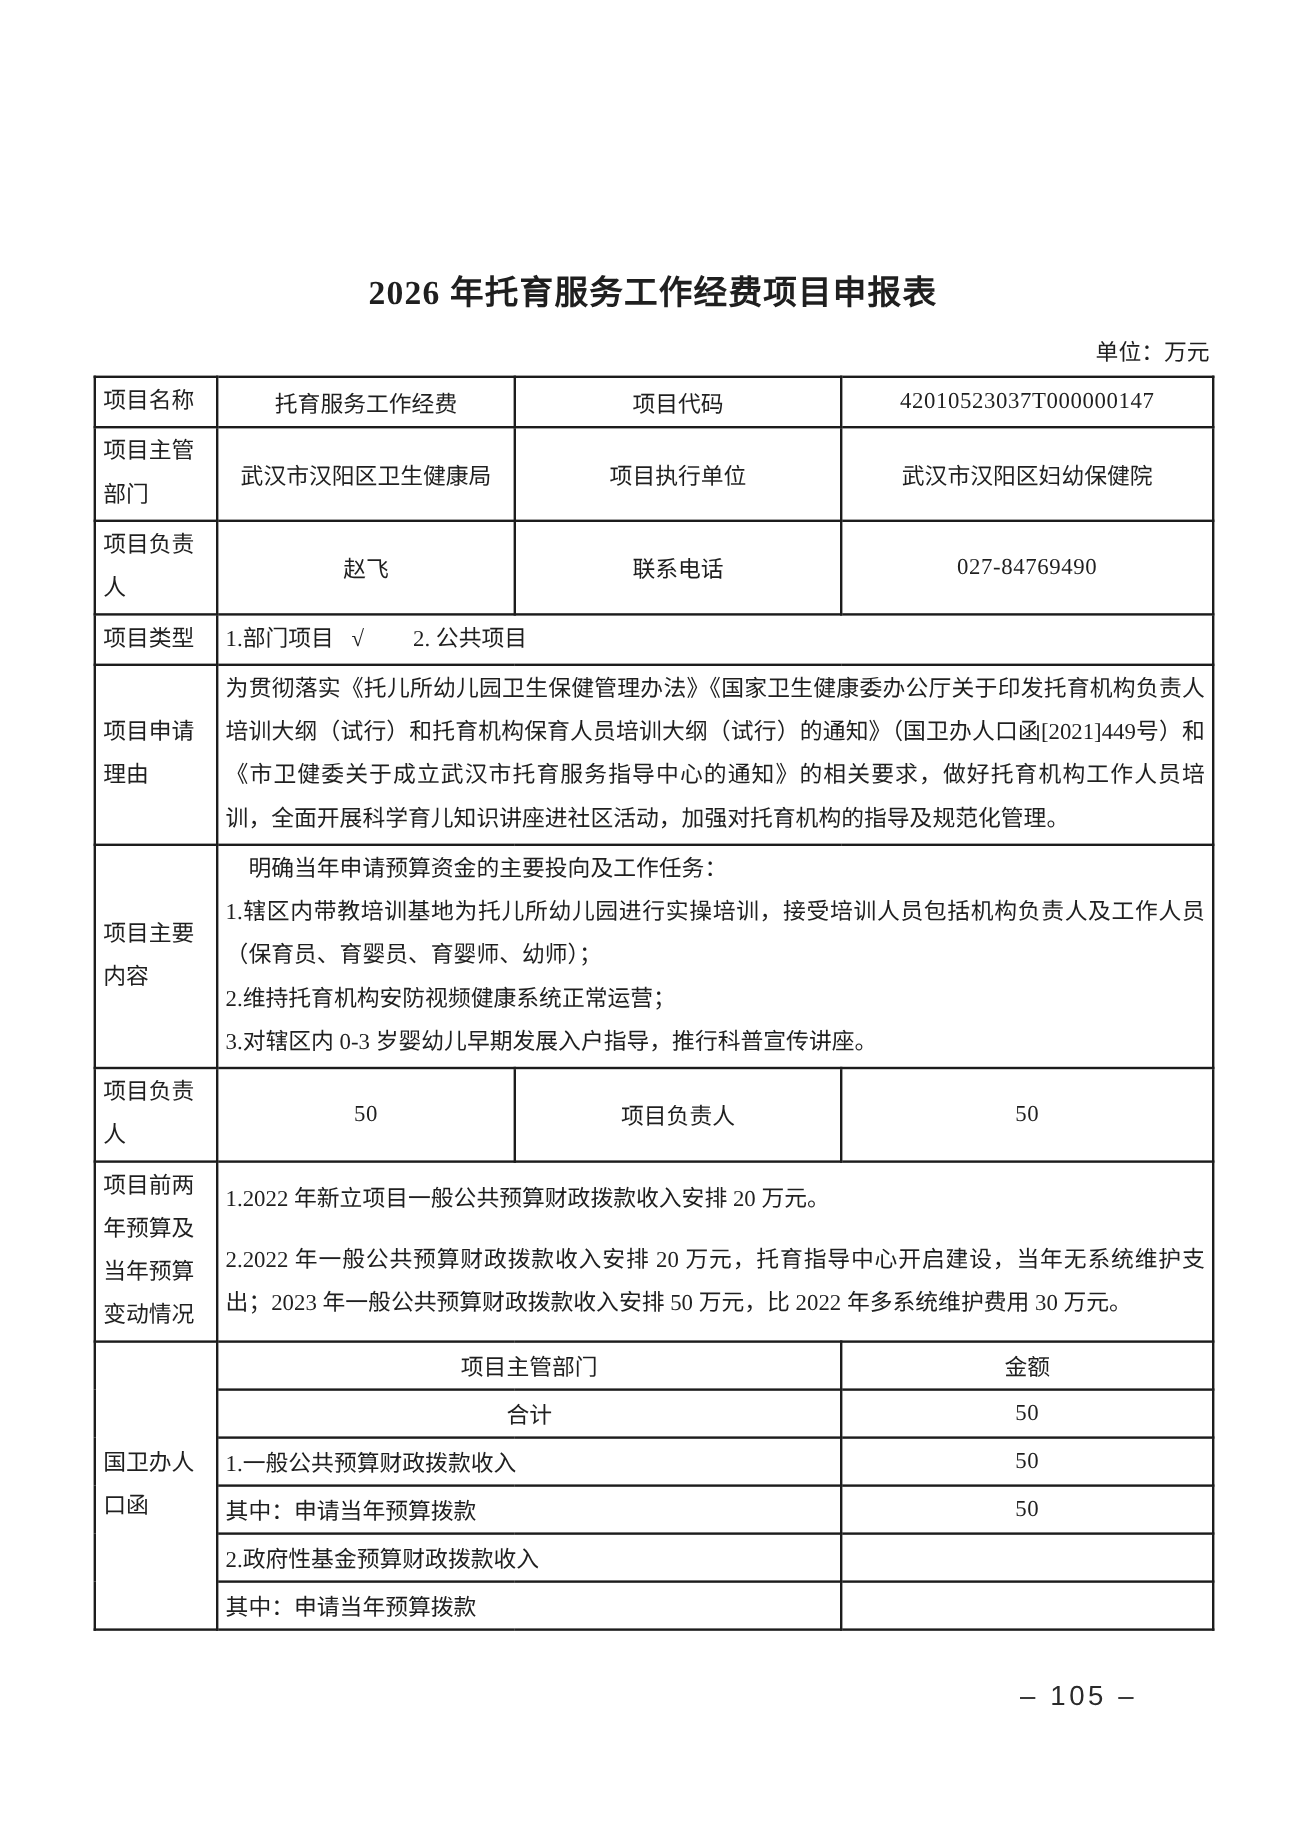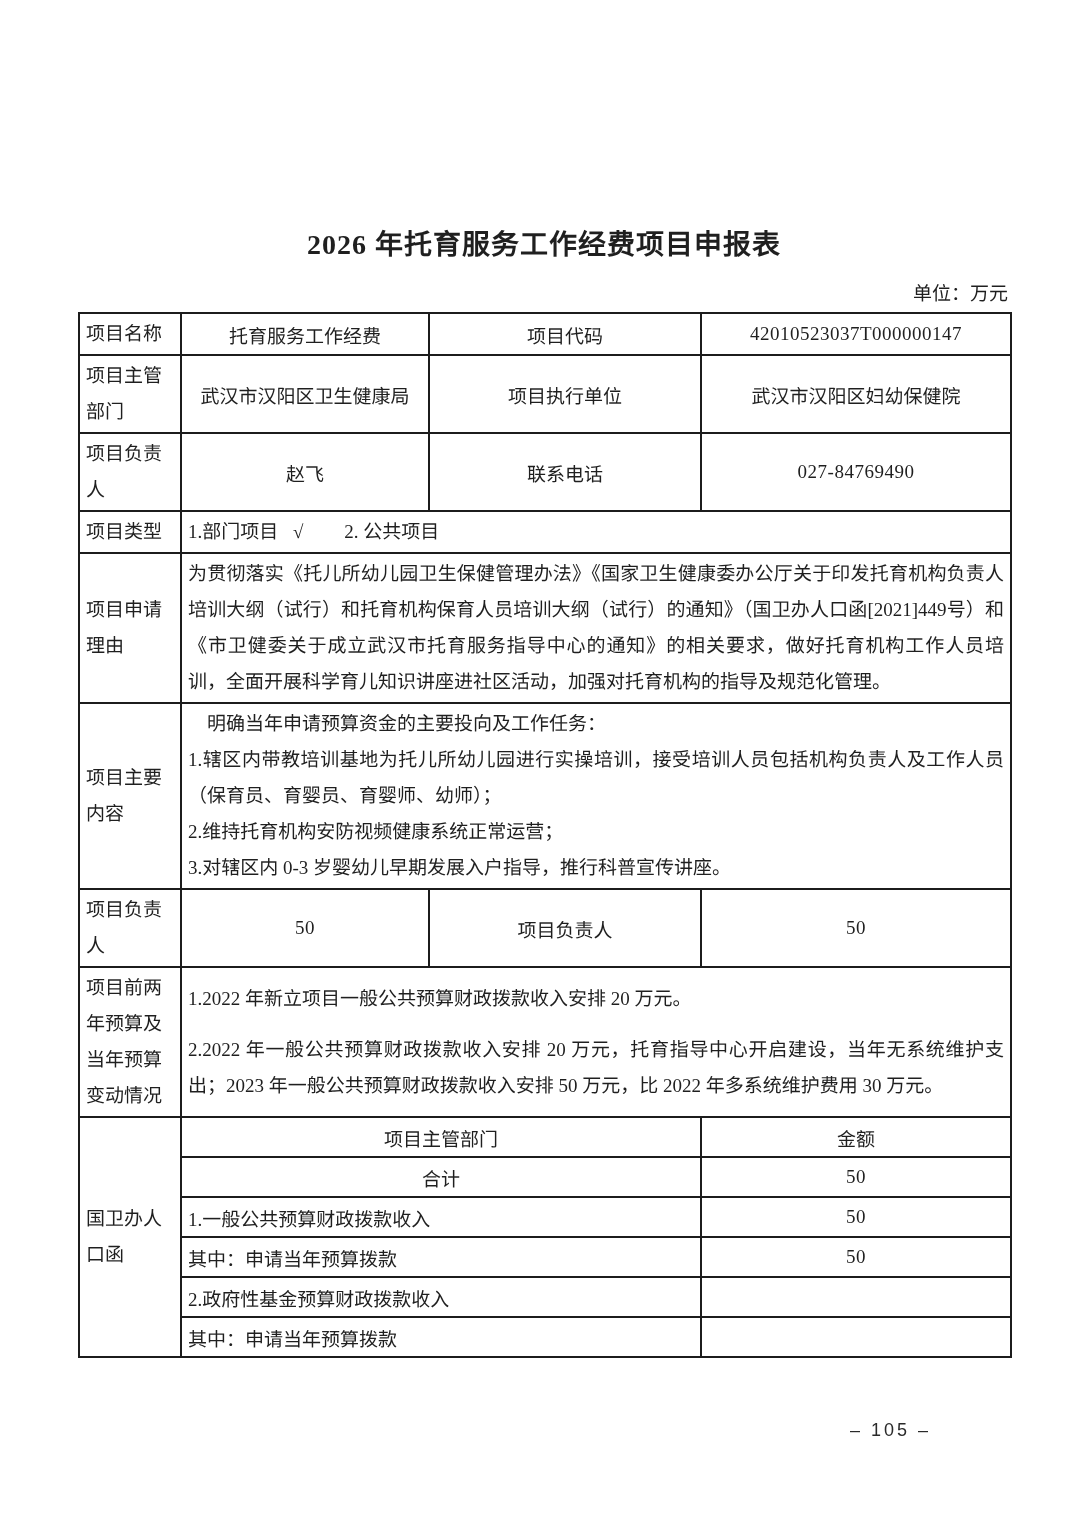--- a/index.html
+++ b/index.html
@@ -63,25 +63,24 @@
   tr.h-r4 { height: 41px; }
   tr.h-r5 { height: 145px; }
   tr.h-r6 { height: 186px; }
   tr.h-r7 { height: 72px; }
   tr.h-r8 { height: 150px; margin-top: 28px; }
   tr.h-fund { height: 40px; }
   .page-number {
     position: absolute;
     top: 1400px;
     left: 850px;
-    font-size: 18px;
+    font-size: 23px;
     letter-spacing: 3px;
     color: #2a2a2a;
     font-family: "Liberation Sans", "DejaVu Sans", sans-serif;
-    margin-top: 20px;
   }
 </style>
 </head>
 <body>
 
 <div class="doc">
 
   <div class="doc-title">2026 年托育服务工作经费项目申报表</div>
 
   <div class="unit-note">单位：万元</div>

